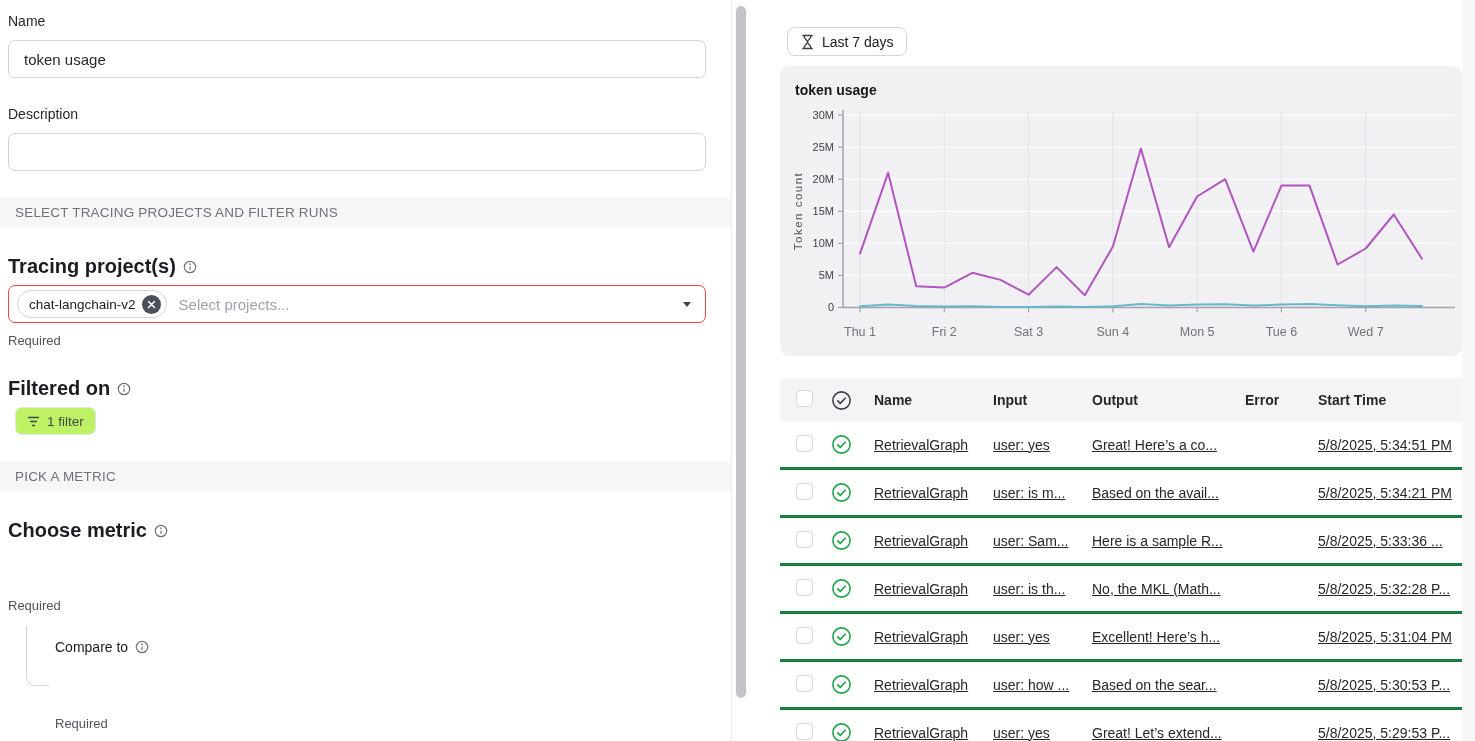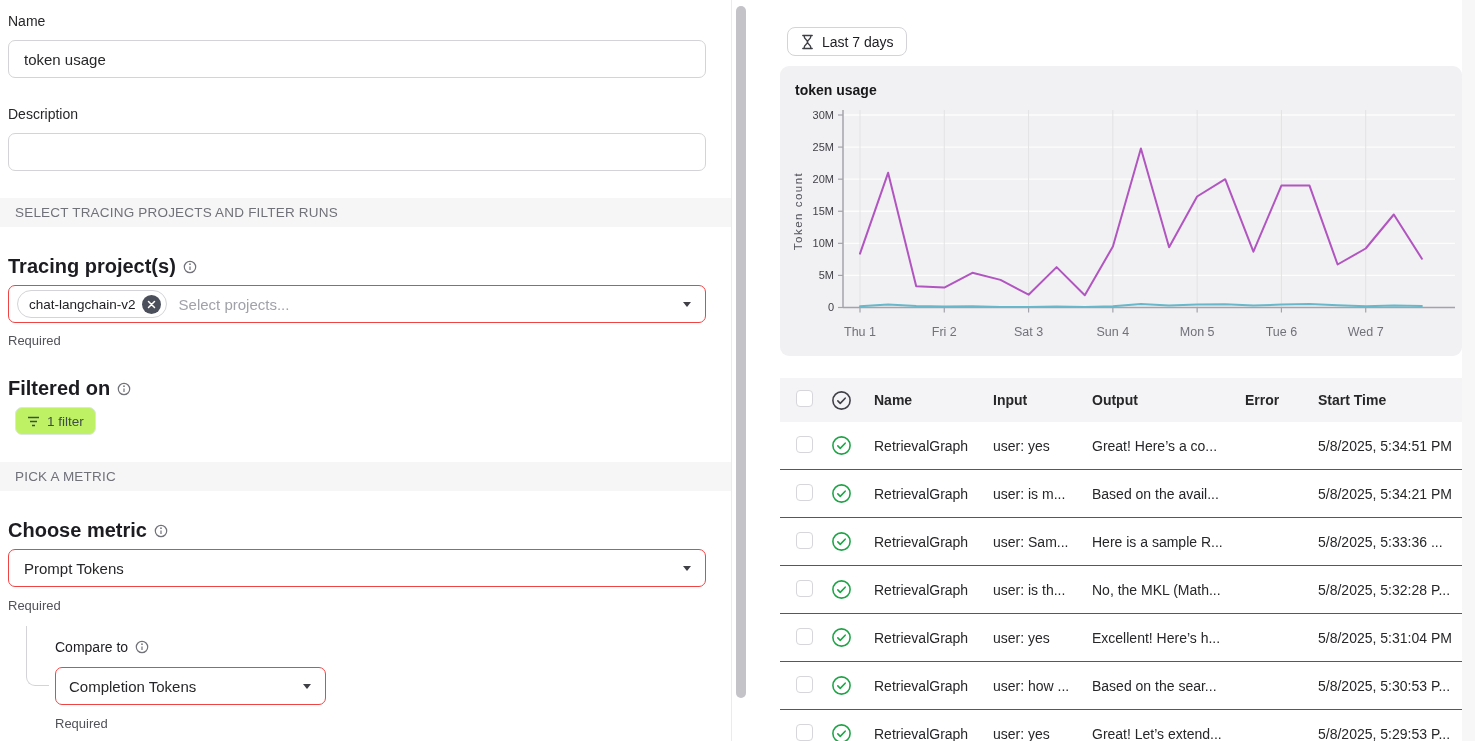--- a/index.html
+++ b/index.html
@@ -48,21 +48,21 @@
     font-size:14px; color:#1c1c21; cursor:pointer; font-family:"Liberation Sans", sans-serif; }
   .chart-card { position:absolute; left:33px; top:66px; width:682px; height:290px; background:#f1f1f3;
     border-radius:9px; }
   .chart-title { position:absolute; left:15px; top:16px; font-size:14px; font-weight:700; color:#18181b; }
 
   
   .table-card { position:absolute; left:33px; top:378px; width:682px; }
   .trow, .thead { display:grid; grid-template-columns:45px 33px 135px 99px 153px 73px 1fr;
     align-items:center; }
   .thead { height:44px; background:#f4f4f6; font-weight:700; font-size:14px; color:#27272a; }
-  .trow { height:48px; background:#fff; border-bottom:1px solid #15803d; font-size:14px; cursor:pointer; }
+  .trow { height:48px; background:#fff; border-bottom:3px solid #15803d; font-size:14px; cursor:pointer;text-decoration:underline; }
   .cell { overflow:hidden; white-space:nowrap; }
   .c-check { padding-left:16px; }
   .c-name { padding-left:16px; }
   .c-name-b { padding-left:16px; font-weight:500; }
   .checkbox { display:inline-block; width:17px; height:17px; border:1.5px solid #d6d6db;
     border-radius:4px; background:#fff; cursor:pointer; }
   .status-svg { width:21px; height:21px; display:block; margin:0 auto; }
 </style>
 </head>
 <body>
@@ -119,38 +119,30 @@
   <div class="section-bar" style="top:462px">PICK A METRIC</div>
 
   <div class="bold-label" style="top:519px">
     <span>Choose metric</span>
     <svg class="info-icon" viewBox="0 0 14 14">
       <circle cx="7" cy="7" r="5.7" fill="none" stroke="#71717a" stroke-width="1.2"></circle>
       <line x1="7" y1="6.4" x2="7" y2="10" stroke="#71717a" stroke-width="1.2"></line>
       <circle cx="7" cy="4.2" r="0.85" fill="#71717a"></circle>
     </svg>
   </div>
-  <div class="select-box" style="left:8px; top:549px; width:698px; height:38px; padding-left:15px;">
-    <span>Prompt Tokens</span>
-    <span class="caret"></span>
-  </div>
   <div class="hint" style="top:598px">Required</div>
 
   <div class="tree-elbow"></div>
   <div class="bold-label" style="left:55px; top:639px; font-size:14px; font-weight:400;">
     <span>Compare to</span>
     <svg class="info-icon" viewBox="0 0 14 14">
       <circle cx="7" cy="7" r="5.7" fill="none" stroke="#71717a" stroke-width="1.2"></circle>
       <line x1="7" y1="6.4" x2="7" y2="10" stroke="#71717a" stroke-width="1.2"></line>
       <circle cx="7" cy="4.2" r="0.85" fill="#71717a"></circle>
     </svg>
-  </div>
-  <div class="select-box" style="left:55px; top:667px; width:271px; height:38px; padding-left:13px;">
-    <span>Completion Tokens</span>
-    <span class="caret"></span>
   </div>
   <div class="hint" style="left:55px; top:716px">Required</div>
 </div>
 
 <div class="v-scroll-track">
   <div class="v-scroll-thumb"></div>
 </div>
 
 <div class="right-panel">
 

